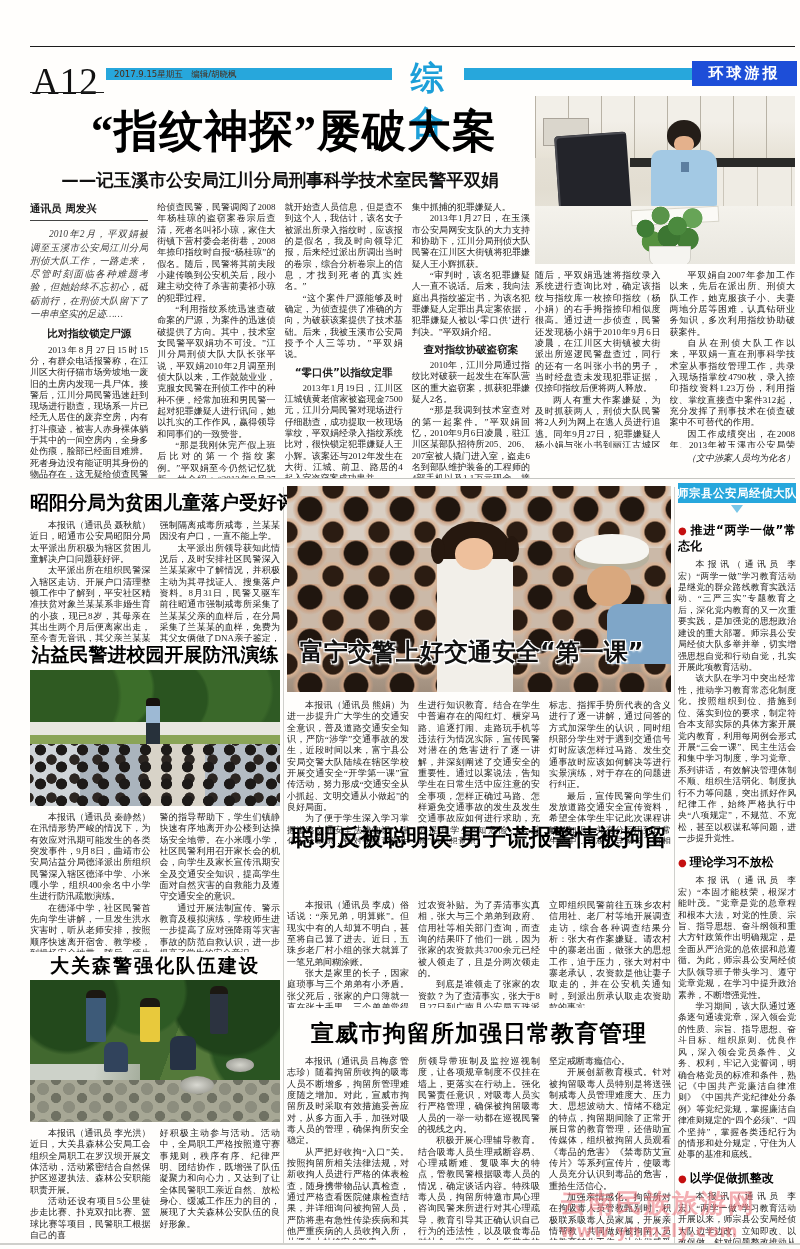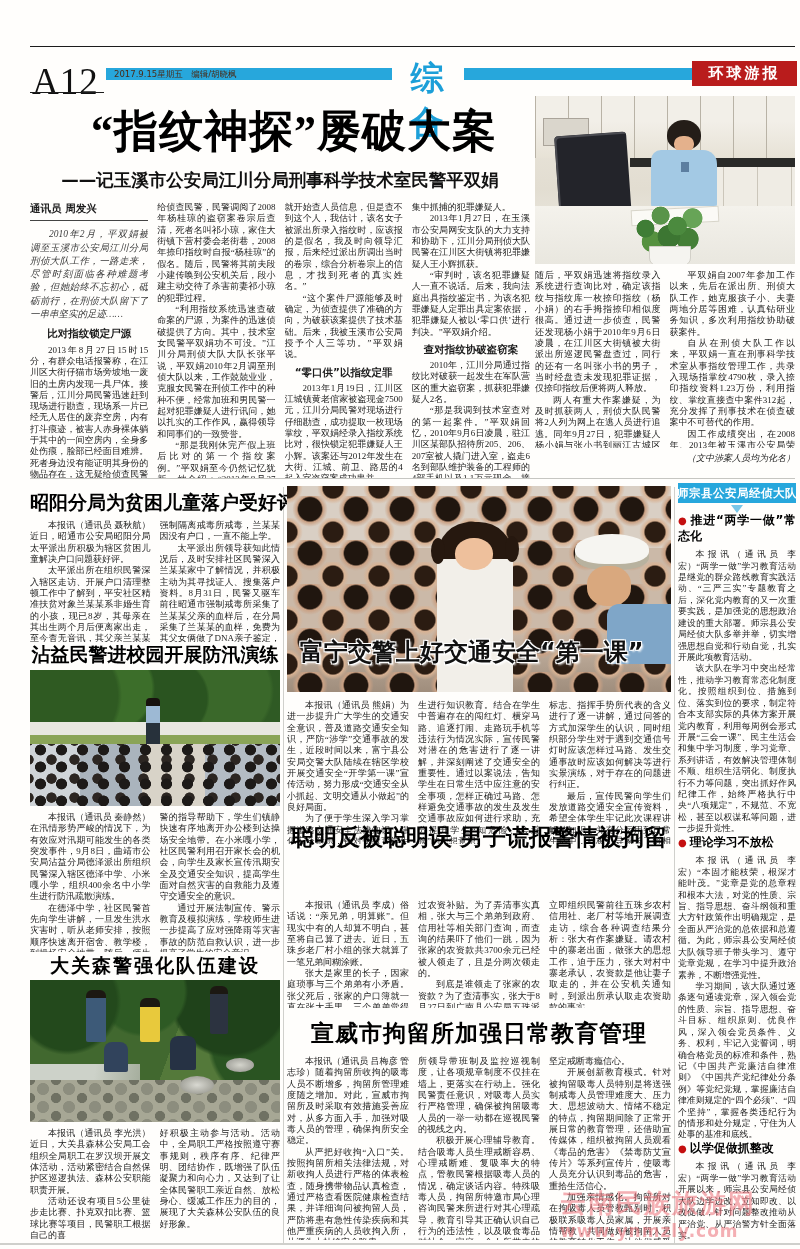--- a/index.html
+++ b/index.html
@@ -8,32 +8,32 @@
   .abs{position:absolute;}
   
   .top-rule{left:30px;top:46px;width:765px;height:1px;background:#1c1c1c;}
   .page-no{left:32px;top:60px;font-size:37px;font-family:"Liberation Serif",serif;letter-spacing:1px;color:#111;}
   .page-no-rule{left:30px;top:92px;width:74px;height:1px;background:#1c1c1c;}
   .bar{top:68px;height:12px;background:#27a7dc;}
   .bar-left{left:106px;width:286px;}
   .bar-right{left:464px;width:228px;}
   .dateline{left:114px;top:69px;font-size:8.5px;color:#4a2b17;font-family:"DejaVu Sans",sans-serif;white-space:nowrap;}
   .section-title{left:394px;top:56px;width:70px;text-align:center;font-size:33px;font-weight:900;color:#1c9fd8;font-family:"DejaVu Sans",sans-serif;letter-spacing:4px;}
-  .masthead{left:692px;top:61px;width:105px;height:25px;background:#b91c1c;color:#fff;font-weight:900;font-size:15px;font-family:"DejaVu Sans",sans-serif;display:flex;align-items:center;justify-content:center;letter-spacing:3px;}
+  .masthead{left:692px;top:61px;width:105px;height:25px;background:#1d4ed8;color:#fff;font-weight:900;font-size:15px;font-family:"DejaVu Sans",sans-serif;display:flex;align-items:center;justify-content:center;letter-spacing:3px;}
   
   .main-title{left:44px;top:102px;width:500px;text-align:center;font-size:44px;font-weight:900;font-family:Liberation Serif, serif;letter-spacing:1px;color:#000;white-space:nowrap;}
   .main-subtitle{left:30px;top:168px;width:500px;text-align:center;font-size:17.5px;font-weight:bold;font-family:"DejaVu Sans",sans-serif;color:#111;}
   .cols{display:flex;gap:9px;}
   .col{flex:1;overflow:hidden;font-size:9px;line-height:1.26;text-align:justify;color:#1b1b1b;}
   .it-p{text-indent:2em;margin:0;}
   .it-pc{margin:0;}
   .it-sub{font-weight:bold;text-align:center;margin:5px 0 4px 0;font-size:10.5px;font-family:"DejaVu Sans",sans-serif;}
   .it-intro{font-style:italic;color:#3a3a3a;margin:2px 0 6px 0;text-indent:2em;font-size:9.5px;line-height:1.4;}
   .it-byline{font-weight:bold;font-size:10.5px;font-family:"DejaVu Sans",sans-serif;border-bottom:1px solid #444;padding-bottom:5px;margin-bottom:7px;text-indent:0;}
-  .it-h{font-weight:900;font-size:12px;font-family:"DejaVu Sans",sans-serif;margin:0 0 5px 0;color:#000;}
+  .it-h{font-weight:900;font-size:12px;font-family:"DejaVu Sans",sans-serif;margin:10px 0 5px 0;color:#000;}
   .it-h::before{content:"●";color:#c40f0f;margin-right:3px;font-size:10px;}
   .main-cols{left:30px;top:202px;width:500px;height:276px;}
   .under-cols{left:535px;top:270px;width:260px;height:178px;}
   .end-note{left:610px;top:452px;width:185px;text-align:right;font-size:9px;font-style:italic;color:#222;}
   .mid-rule{left:30px;top:478px;width:765px;height:1px;background:#c6c6c2;}
   .bottom-rule{left:0px;top:1243px;width:800px;height:2px;background:#cfcfcb;}
   .vdiv{width:1px;background:#d0d0cc;top:487px;height:756px;}
   
   .art-title{font-weight:900;font-family:"DejaVu Sans",sans-serif;text-align:center;color:#000;white-space:nowrap;}
   .t-a{left:30px;top:490px;width:250px;font-size:19px;}

